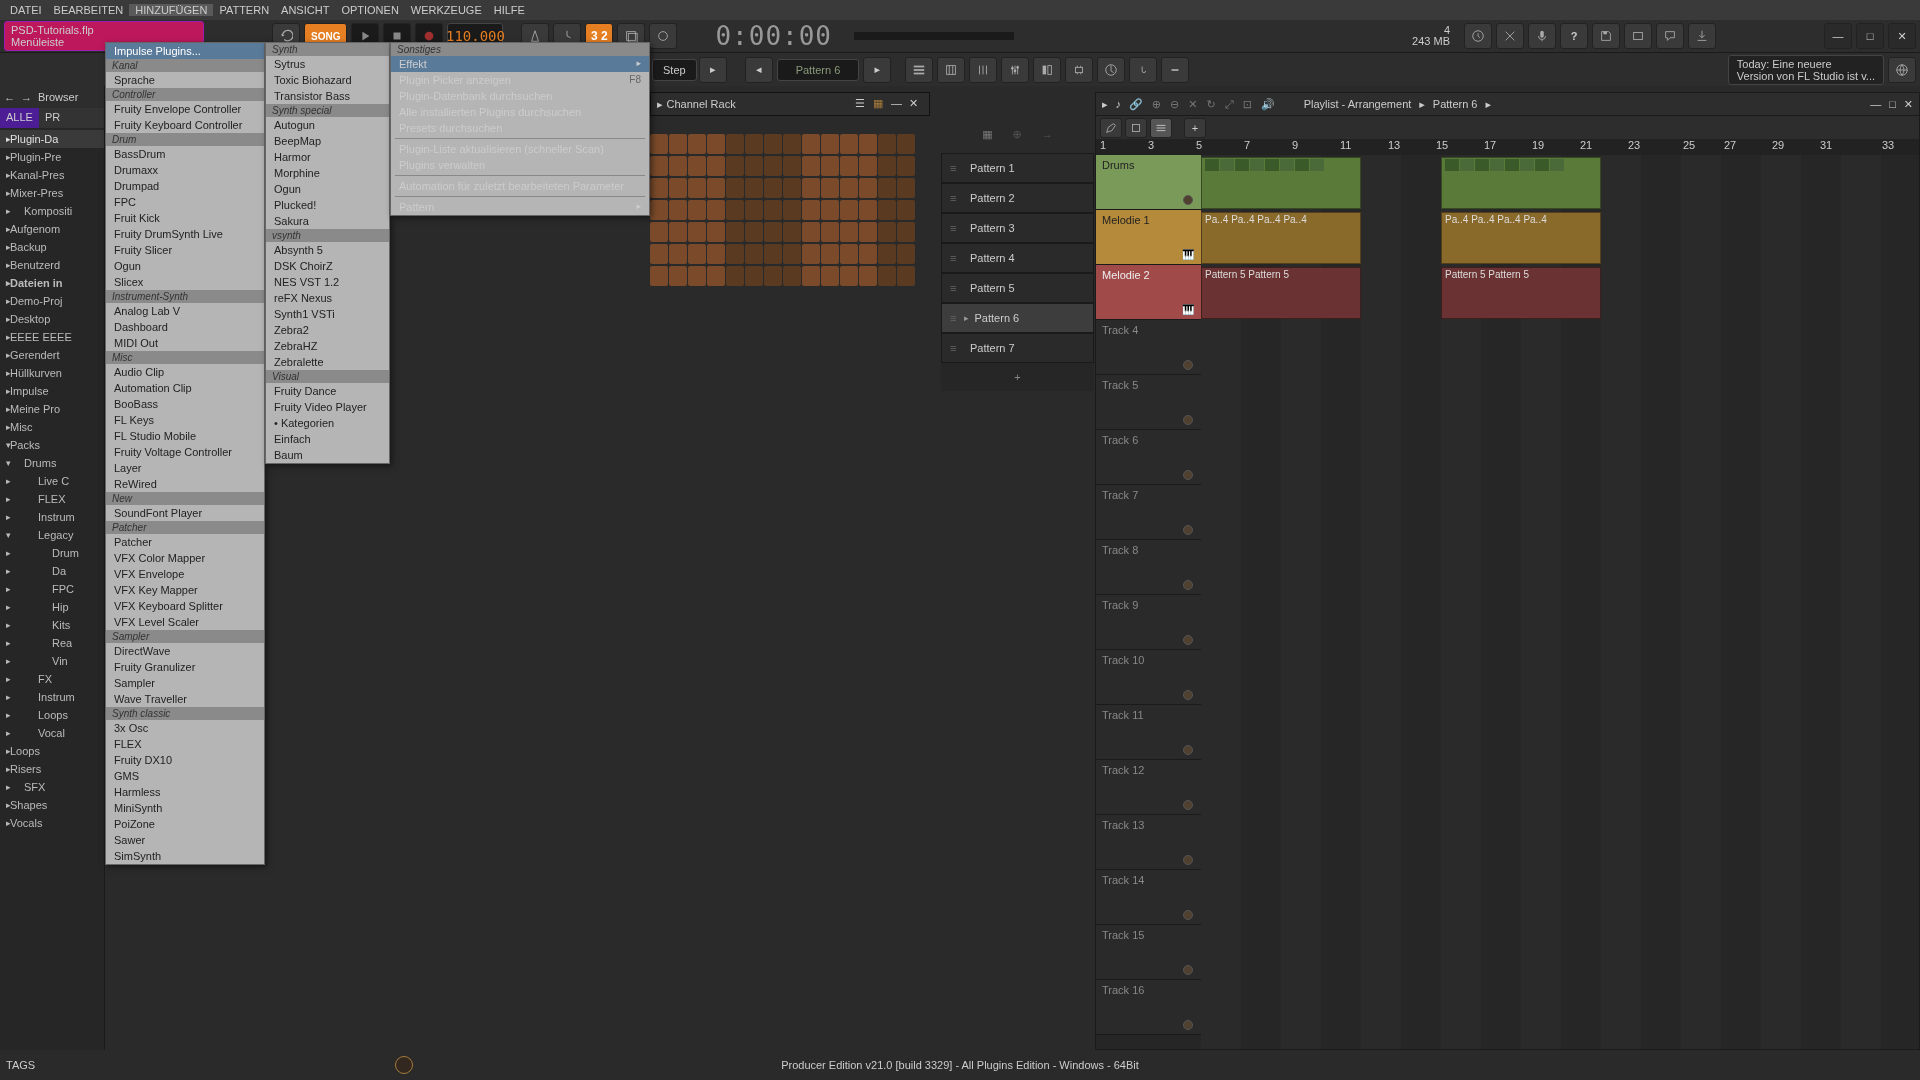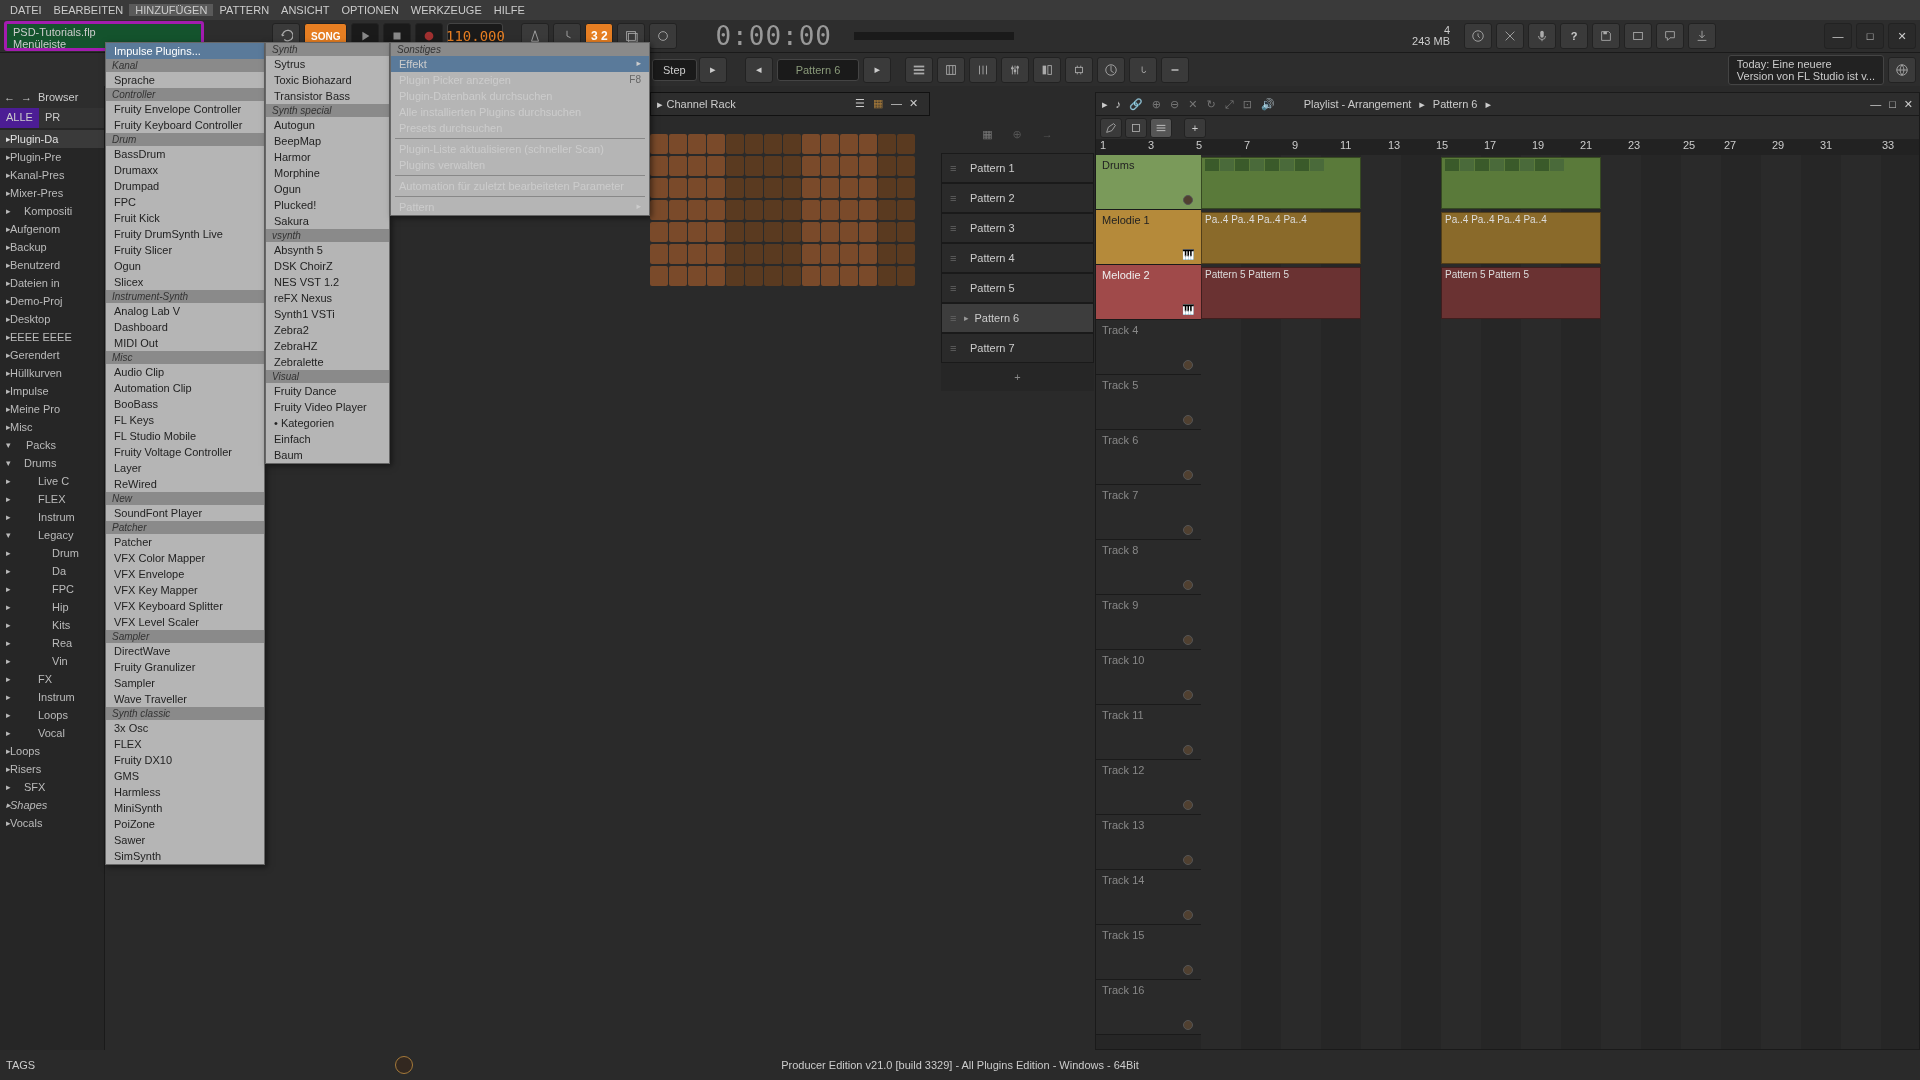--- a/index.html
+++ b/index.html
@@ -16,21 +16,21 @@
 .toolbar-btn.orange{background:#e67e22;color:#fff}
 .toolbar-btn.dark{background:#1a1a1a}
 .tempo-display{background:#1a1a1a;border:1px solid #444;width:56px;height:26px;display:flex;align-items:center;justify-content:center;color:#e67e22;font-family:monospace;font-size:14px;border-radius:3px}
 .time-display{font-family:monospace;font-size:26px;color:#999;padding:0 10px;letter-spacing:1px}
 .prog-bar{flex:1;height:8px;background:#1a1a1a;max-width:160px;margin:0 8px}
 .stats{font-family:monospace;font-size:10px;color:#888;text-align:right;margin:0 10px;line-height:11px}
 .hint-box{background:#222;border:1px solid #444;padding:2px 8px;font-size:10px;color:#aaa;border-radius:3px;min-width:140px}
 
 
 .toolbar2{height:34px;background:#2d2d2d;display:flex;align-items:center;gap:4px;padding:0 4px;border-top:1px solid #1a1a1a}
-.status-bar{background:#14532d;flex:0 0 200px;height:30px;padding:2px 6px;font-size:11px;color:#999;border:3px solid #a21caf;border-radius:3px}
+.status-bar{background:#be185d;flex:0 0 200px;height:30px;padding:2px 6px;font-size:11px;color:#999;border:1px solid #a21caf;border-radius:3px}
 .snap-controls{display:flex;align-items:center;gap:2px}
 .step-box{background:#1a1a1a;border:1px solid #444;padding:4px 10px;border-radius:3px}
 .pattern-sel{background:#1a1a1a;border:1px solid #444;padding:4px 18px;border-radius:3px;color:#8a9a7a}
 
 
 .left-pane{position:absolute;left:0;top:86px;width:105px;bottom:30px;background:#262626;border-right:1px solid #1a1a1a;overflow:hidden}
 .browser-head{height:22px;background:#2d2d2d;display:flex;align-items:center;padding:0 4px;font-size:12px;gap:6px}
 .browser-tabs{height:20px;background:#333;display:flex;font-size:10px}
 .browser-tabs span{padding:3px 6px}
 .browser-tree{padding:2px 0}
@@ -317,50 +317,50 @@
   </div>
   <div class="browser-tree" id="browser-tree">
       <div class="tree-item arrow active" style="padding-left: 10px;">Plugin-Da</div>
       <div class="tree-item arrow" style="padding-left: 10px;">Plugin-Pre</div>
       <div class="tree-item arrow" style="padding-left: 10px;">Kanal-Pres</div>
       <div class="tree-item arrow" style="padding-left: 10px;">Mixer-Pres</div>
       <div class="tree-item arrow" style="padding-left: 24px;">Kompositi</div>
       <div class="tree-item arrow" style="padding-left: 10px;">Aufgenom</div>
       <div class="tree-item arrow" style="padding-left: 10px;">Backup</div>
       <div class="tree-item arrow" style="padding-left: 10px;">Benutzerd</div>
-      <div class="tree-item arrow" style="padding-left: 10px;">Dateien in</div>
+      <div class="tree-item arrow" style="padding-left: 10px; font-weight: bold;">Dateien in</div>
       <div class="tree-item arrow" style="padding-left: 10px;">Demo-Proj</div>
       <div class="tree-item arrow" style="padding-left: 10px;">Desktop</div>
       <div class="tree-item arrow" style="padding-left: 10px;">EEEE EEEE</div>
       <div class="tree-item arrow" style="padding-left: 10px;">Gerendert</div>
       <div class="tree-item arrow" style="padding-left: 10px;">Hüllkurven</div>
       <div class="tree-item arrow" style="padding-left: 10px;">Impulse</div>
       <div class="tree-item arrow" style="padding-left: 10px;">Meine Pro</div>
       <div class="tree-item arrow" style="padding-left: 10px;">Misc</div>
-      <div class="tree-item arrow open" style="padding-left: 26px;">Packs</div>
+      <div class="tree-item arrow open" style="padding-left: 10px;">Packs</div>
       <div class="tree-item arrow open" style="padding-left: 24px;">Drums</div>
       <div class="tree-item arrow" style="padding-left: 38px;">Live C</div>
       <div class="tree-item arrow" style="padding-left: 38px;">FLEX</div>
       <div class="tree-item arrow" style="padding-left: 38px;">Instrum</div>
       <div class="tree-item arrow open" style="padding-left: 38px;">Legacy</div>
       <div class="tree-item arrow" style="padding-left: 52px;">Drum</div>
       <div class="tree-item arrow" style="padding-left: 52px;">Da</div>
       <div class="tree-item arrow" style="padding-left: 52px;">FPC</div>
       <div class="tree-item arrow" style="padding-left: 52px;">Hip</div>
       <div class="tree-item arrow" style="padding-left: 52px;">Kits</div>
       <div class="tree-item arrow" style="padding-left: 52px;">Rea</div>
       <div class="tree-item arrow" style="padding-left: 52px;">Vin</div>
       <div class="tree-item arrow" style="padding-left: 38px;">FX</div>
       <div class="tree-item arrow" style="padding-left: 38px;">Instrum</div>
       <div class="tree-item arrow" style="padding-left: 38px;">Loops</div>
       <div class="tree-item arrow" style="padding-left: 38px;">Vocal</div>
       <div class="tree-item arrow" style="padding-left: 10px;">Loops</div>
       <div class="tree-item arrow" style="padding-left: 10px;">Risers</div>
       <div class="tree-item arrow" style="padding-left: 24px;">SFX</div>
-      <div class="tree-item arrow" style="padding-left: 10px; font-style: italic;">Shapes</div>
+      <div class="tree-item arrow" style="padding-left: 10px;">Shapes</div>
       <div class="tree-item arrow" style="padding-left: 10px;">Vocals</div>
     </div>
 </div>
 
 <div class="dropdown menu1" id="menu1">
     <div class="item highlight">Impulse Plugins...</div>
     <div class="section-head">Kanal</div>
     <div class="item">Sprache</div>
     <div class="section-head">Controller</div>
     <div class="item">Fruity Envelope Controller</div>

